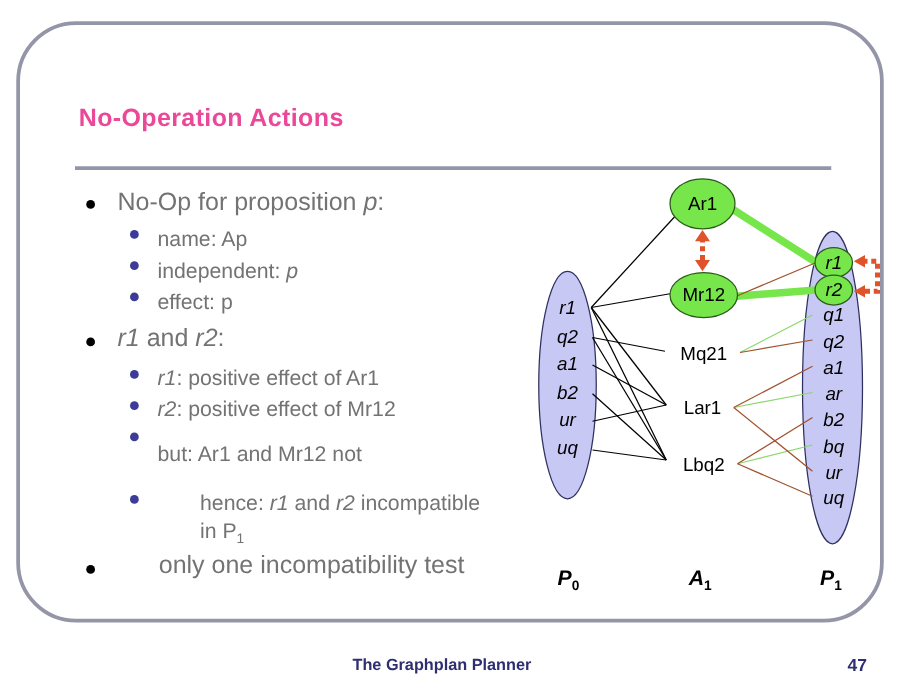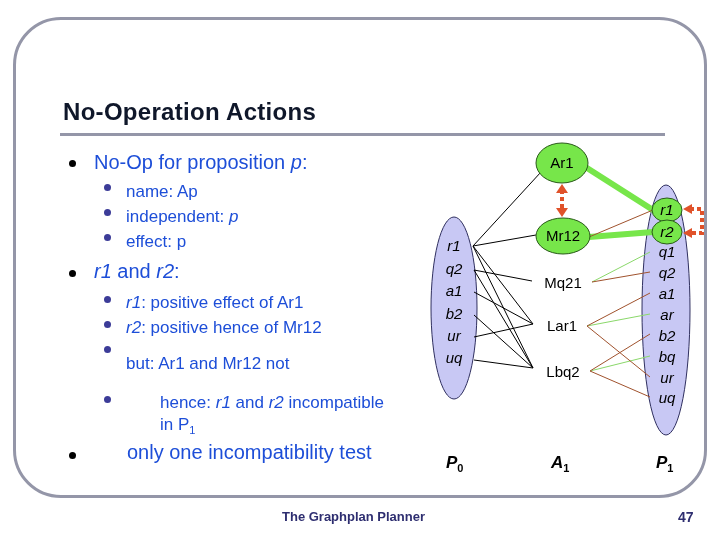--- a/index.html
+++ b/index.html
@@ -1,28 +1,28 @@
 <!DOCTYPE html>
 <html><head>
 <meta charset="utf-8">
 <style>
   html, body { margin:0; padding:0; }
   body { width:720px; height:540px; background:#ffffff; position:relative; overflow:hidden;
          font-family:"Liberation Sans", sans-serif; }
   .frame { position:absolute; left:13px; top:17px; width:694px; height:481px;
            border:3px solid #9496a8; border-radius:48px; box-sizing:border-box; }
-  .title { position:absolute; left:63px; top:98px; font-size:24px; font-weight:bold;
-           color:#0f172a; letter-spacing:0.3px; white-space:nowrap; }
+  .title { position:absolute; left:63px; top:84px; font-size:20px; font-weight:bold;
+           color:#ec4899; letter-spacing:0.3px; white-space:nowrap; }
   .rule { position:absolute; left:60px; top:133px; width:605px; height:3px; background:#9496a8; }
-  .bl { position:absolute; white-space:nowrap; color:#1d4ed8; }
+  .bl { position:absolute; white-space:nowrap; color:#737373; }
   .l1 { font-size:20px; }
   .l2 { font-size:17px; }
   .dot1 { position:absolute; width:7px; height:7px; border-radius:50%; background:#000; }
   .dot2 { position:absolute; width:7px; height:7px; border-radius:50%; background:#3c3c98; }
-  .footer { position:absolute; top:509px; font-size:13px; font-weight:bold; color:#2e2e70; white-space:nowrap; }
+  .footer { position:absolute; top:524px; font-size:13px; font-weight:bold; color:#2e2e70; white-space:nowrap; }
   svg.diag { position:absolute; left:0; top:0; }
   svg text { font-family:"Liberation Sans", sans-serif; }
   i { font-style:italic; }
   sub { font-size:11px; }
 </style>
 </head>
 <body>
 
 <div class="frame"></div>
 <div class="title">No-Operation Actions</div>
@@ -44,21 +44,21 @@
 <div class="dot1" style="left:69px;top:270px;"></div>
 <div class="bl l1" style="left:94px;top:260px;">
   <i>r1</i><span> and </span><i>r2</i><span>:</span>
 </div>
 <div class="dot2" style="left:104px;top:296px;"></div>
 <div class="bl l2" style="left:126px;top:293px;">
   <i>r1</i><span>: positive effect of Ar1</span>
 </div>
 <div class="dot2" style="left:104px;top:321px;"></div>
 <div class="bl l2" style="left:126px;top:318px;">
-  <i>r2</i><span>: positive hence of Mr12</span>
+  <i>r2</i><span>: positive effect of Mr12</span>
 </div>
 <div class="dot2" style="left:104px;top:346px;"></div>
 <div class="bl l2" style="left:126px;top:343px;line-height:22px;margin-top:10px;">
   <div>but: Ar1 and Mr12 not</div>
 </div>
 <div class="dot2" style="left:104px;top:396px;"></div>
 <div class="bl l2" style="left:126px;top:392px;line-height:22px;margin-left:34px;">
   <div><span>hence: </span><i>r1</i><span> and </span><i>r2</i><span> incompatible</span></div>
   <div><span>in P</span><sub>1</sub></div>
 </div>

